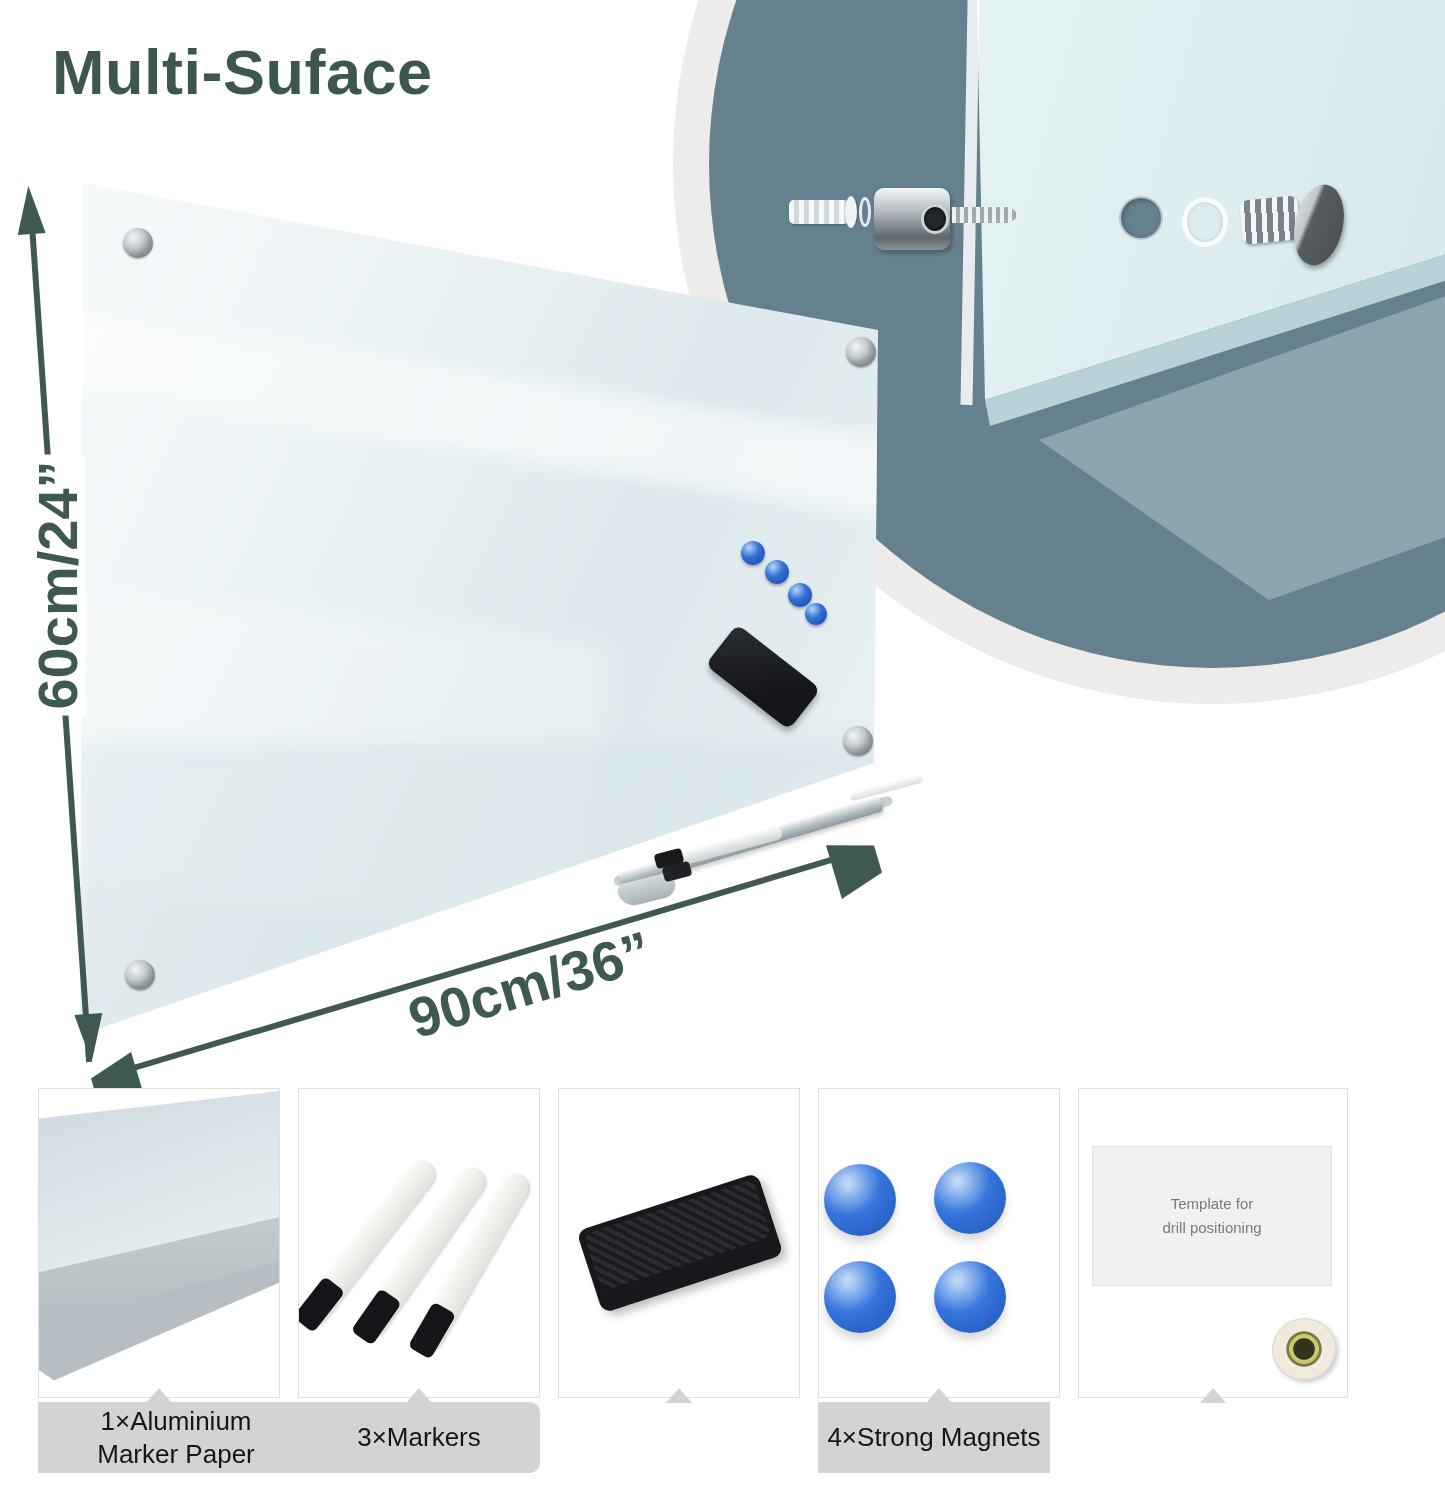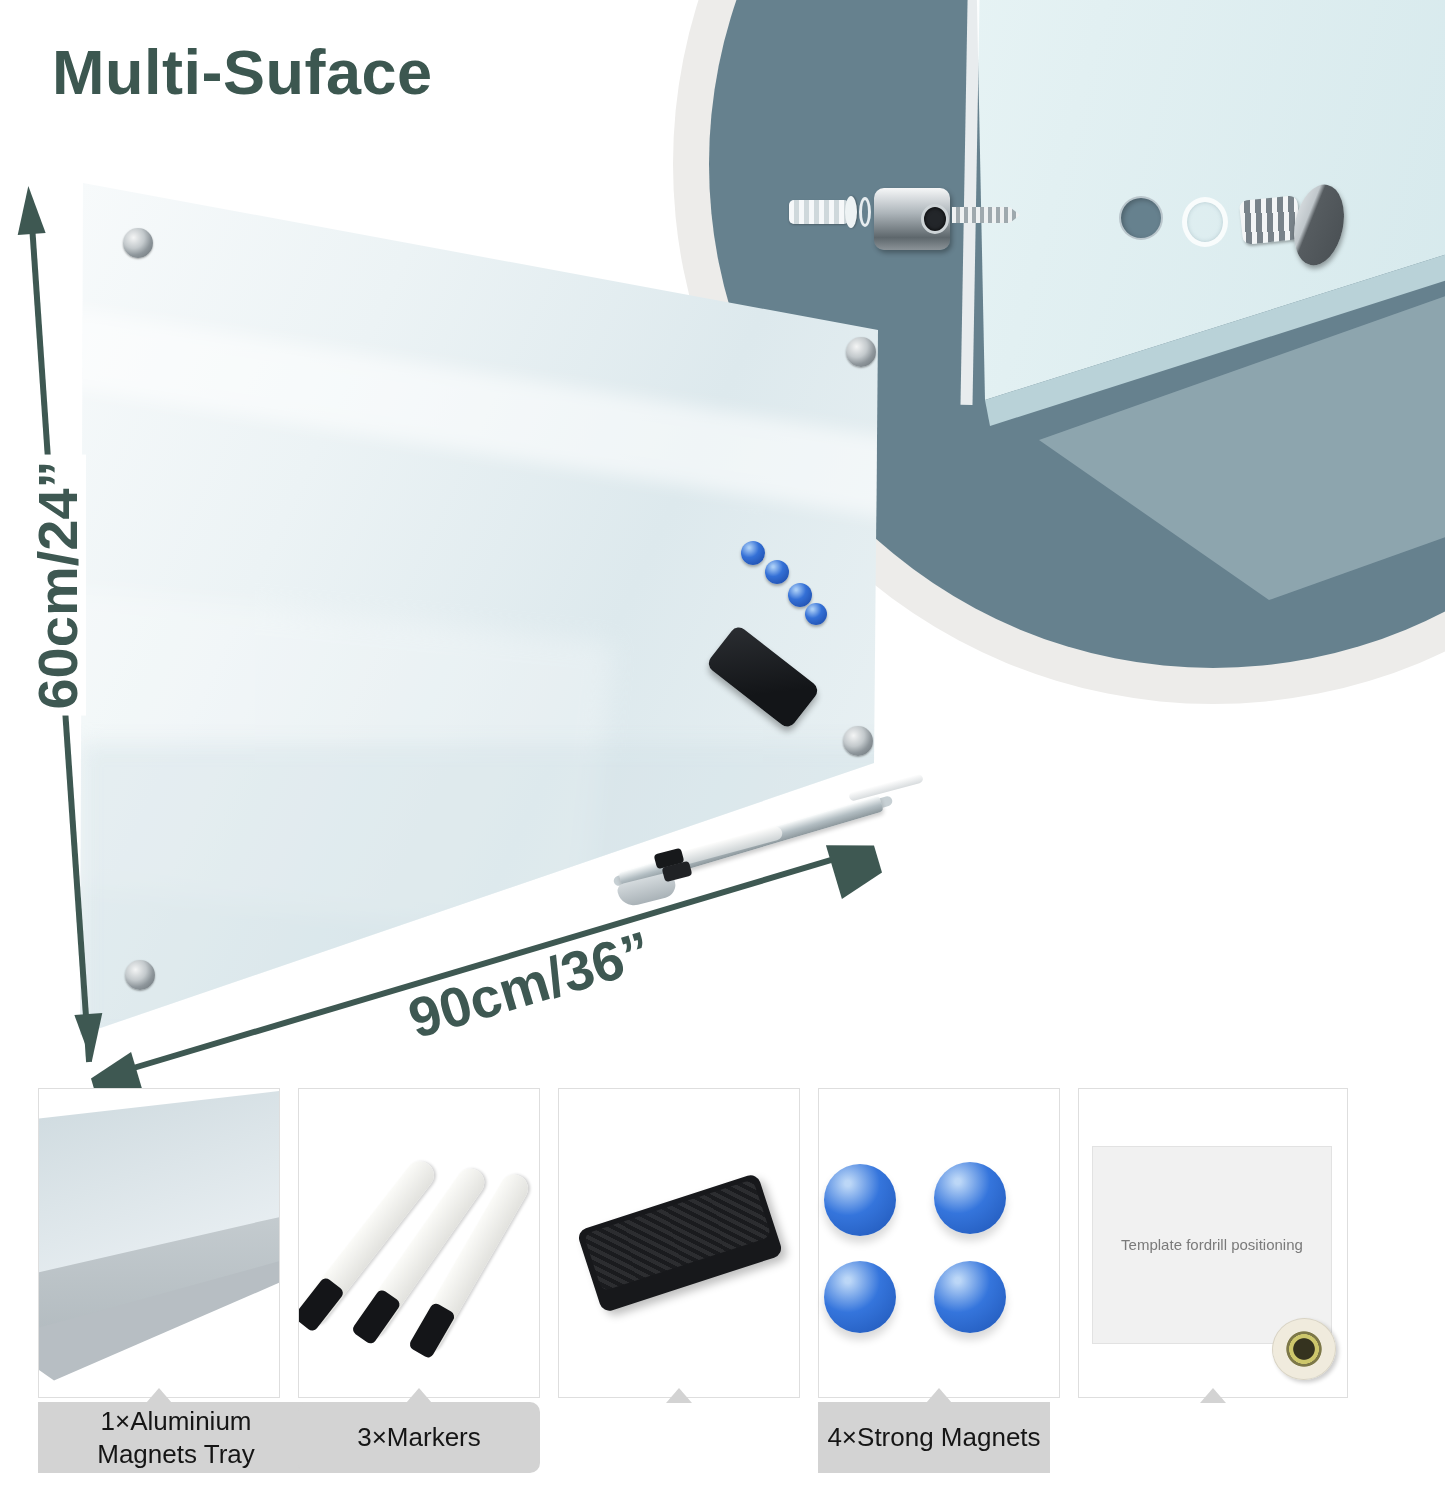--- a/index.html
+++ b/index.html
@@ -177,23 +177,23 @@
   
   .c3-eraser{position:absolute;left:585px;top:1200px;width:190px;height:86px;border-radius:10px;
     background:#17181b;transform:rotate(-18deg);box-shadow:4px 6px 8px rgba(0,0,0,.25);}
   .c3-top{position:absolute;left:6px;top:5px;width:178px;height:60px;border-radius:8px;
     background:repeating-linear-gradient(45deg,#2c2d30 0 4px,#1a1b1e 4px 8px);}
   
   .magnet-lg{position:absolute;width:72px;height:72px;border-radius:50%;
     background:radial-gradient(circle at 33% 27%,#bcd7f7 4%,#3575dc 45%,#1f55b5 100%);
     box-shadow:0 7px 9px rgba(0,0,0,.15);}
   
-  .c5-paper{position:absolute;left:1092px;top:1146px;width:240px;height:198px;
+  .c5-paper{position:absolute;left:1092px;top:1146px;width:240px;height:140px;
     background:#f1f1f1;border:1px solid #e2e2e2;box-sizing:border-box;
-    display:flex;justify-content:center;align-items:center;
+    display:flex;flex-direction:column;justify-content:center;align-items:center;
     font-size:15px;color:#7a7a7a;line-height:1.6;}
   .c5-tape{position:absolute;left:1272px;top:1318px;width:64px;height:62px;border-radius:50%;
     background:radial-gradient(circle at 50% 50%,#35331f 0 24%,#cdc76c 26% 34%,#7d7848 35% 40%,#f0ebdd 42% 100%);
     border:1px solid #d8d3c4;box-sizing:border-box;transform:rotate(-12deg);
     box-shadow:2px 3px 4px rgba(0,0,0,.2);}
 </style>
 </head>
 <body>
 
 <div id="canvas">
@@ -255,21 +255,21 @@
 
 
   <div class="card" style="left:38px;width:242px;">
     <div class="c1-surface"></div>
     <div class="c1-tray"></div>
     <div class="c1-lip"></div>
   </div>
   <div class="notch" style="left:146px;"></div>
   <div class="labelbox" style="left:38px;width:276px;">
     <div>1×Aluminium</div>
-    <div>Magnets Tray</div>
+    <div>Marker Paper</div>
   </div>
 
   <div class="card" style="left:298px;width:242px;">
     <div class="marker" style="left:-32px;top:140px;transform:rotate(-52deg);">
         <div class="cap"></div>
       </div>
     <div class="marker" style="left:22px;top:150px;transform:rotate(-55deg);">
         <div class="cap"></div>
       </div>
     <div class="marker" style="left:72px;top:160px;transform:rotate(-60deg);">

